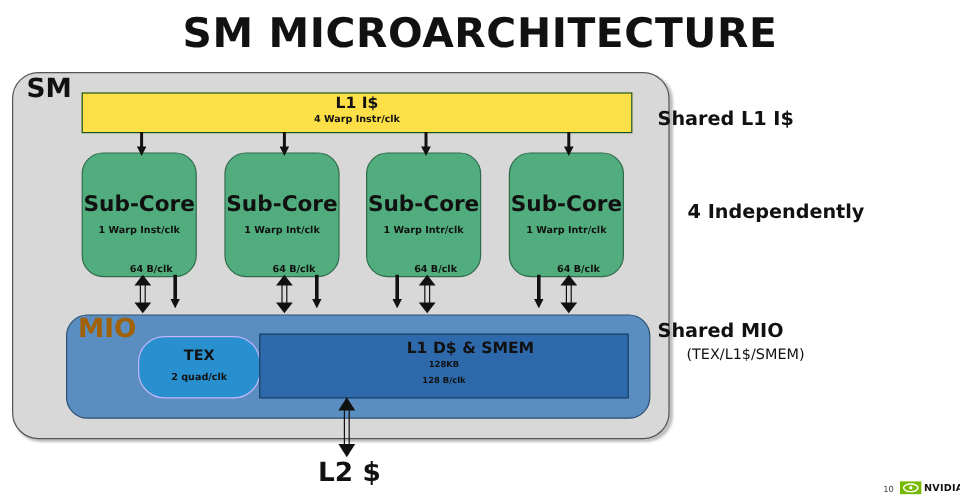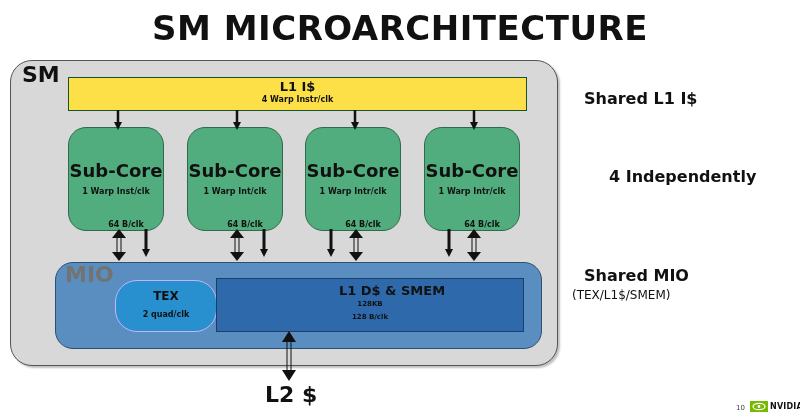--- a/index.html
+++ b/index.html
@@ -28,36 +28,36 @@
     position:absolute; top:127px; width:94px; height:102px; background:#51ad7d;
     border:1px solid #2f6b4b; border-radius:18px; text-align:center;
   }
   .subcore .name { font-size:18px; font-weight:bold; margin-top:32px; color:#111; }
   .subcore .rate { font-size:8px; font-weight:bold; margin-top:6px; color:#111; }
   .subcore .bw { position:absolute; bottom:1px; left:0; right:0; font-size:8px; font-weight:bold; color:#111; text-align:center; padding-left:20px; }
   #mio {
     left:55px; top:262px; width:485px; height:85px; background:#5a8ec0;
     border:1px solid #2c4f72; border-radius:18px;
   }
-  #mio-label { left:65px; top:262px; font-size:22px; font-weight:bold; color:#737373; }
+  #mio-label { left:65px; top:262px; font-size:22px; font-weight:bold; color:#a16207; }
   #tex {
     left:115px; top:280px; width:100px; height:50px; background:#2990cf;
     border:1px solid #c4b5fd; border-radius:22px; text-align:center;
   }
   #tex .t1 { font-size:12px; font-weight:bold; margin-top:8px; color:#111; }
   #tex .t2 { font-size:8px; font-weight:bold; margin-top:7px; color:#111; }
   #l1d {
     left:216px; top:278px; width:306px; height:52px; background:#2e6aab;
     border:1px solid #1b3f66; text-align:center;
   }
   #l1d .t1 { font-size:13px; font-weight:bold; margin-top:4px; color:#111;padding-left:44px; }
   #l1d .t2 { font-size:7px; font-weight:bold; margin-top:2px; color:#111; }
   #l1d .t3 { font-size:7px; font-weight:bold; margin-top:5px; color:#111; }
   #l2 { left:265px; top:382px; font-size:22px; font-weight:bold; color:#111; }
-  .side { position:absolute; left:584px; font-weight:bold; color:#111; }
+  .side { position:absolute; left:548px; font-weight:bold; color:#111; }
   #side1 { top:89px; font-size:16px; }
   #side2 { top:167px; font-size:16px; line-height:20px;margin-left:25px; }
   #side3 { top:266px; font-size:16px; }
   #side3b { top:288px; left:572px; font-size:12px; font-weight:normal; }
   #footer-page { left:736px; top:404px; font-size:7px; color:#444; }
   #nv-logo { left:750px; top:401px; width:18px; height:11px; }
   #nv-text { left:770px; top:402px; font-size:8px; font-weight:bold; color:#111; letter-spacing:0.2px; }
   svg#arrows { position:absolute; left:0; top:0; }
 </style>
 </head>

